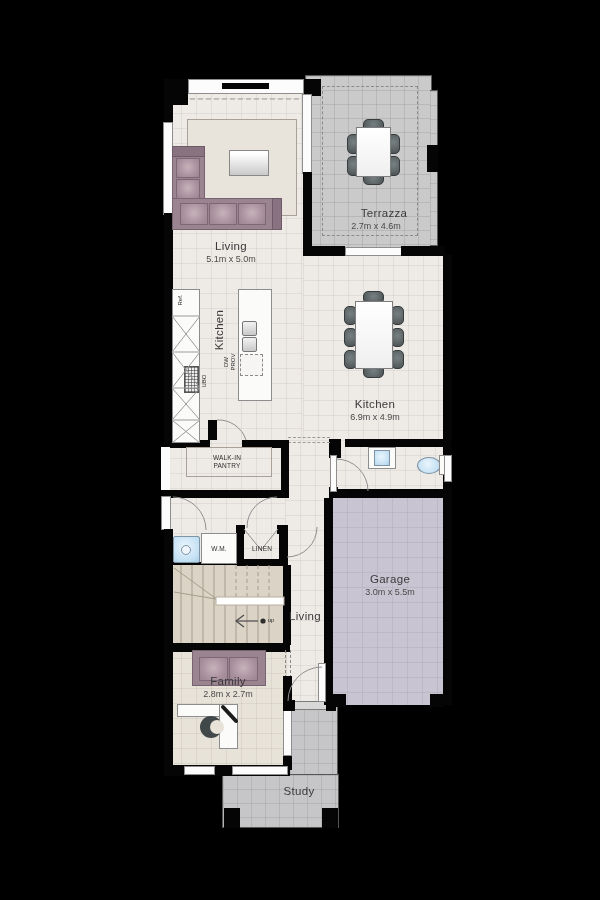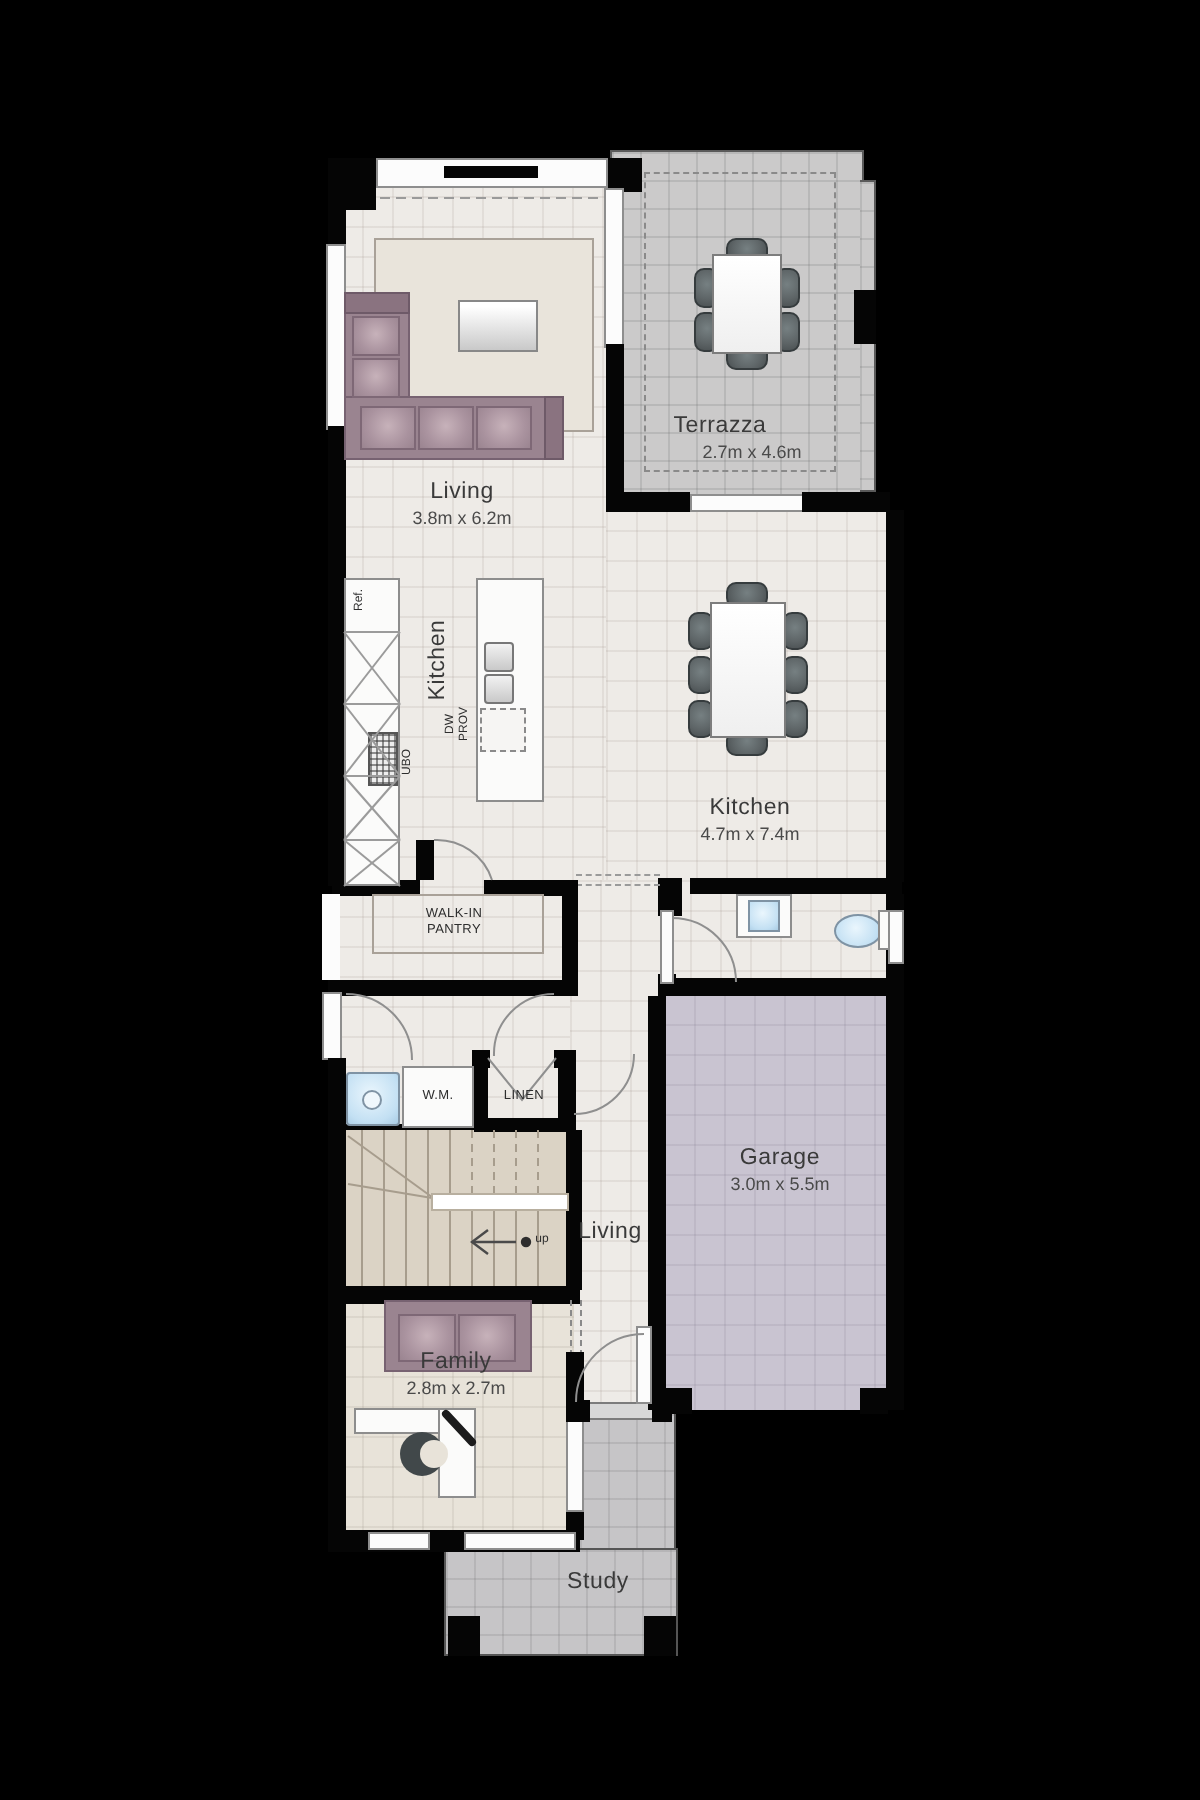--- a/index.html
+++ b/index.html
@@ -267,29 +267,29 @@
     <g stroke="#4a4a4a" stroke-width="1.2" fill="none">
       <line x1="236" y1="621" x2="258" y2="621"></line>
       <polyline points="244,615 236,621 244,627"></polyline>
     </g>
     <circle cx="263" cy="621" r="2.6" fill="#2e2e2e"></circle>
 
     <line x1="223" y1="707" x2="236" y2="721" stroke="#1c1c1c" stroke-width="4" stroke-linecap="round"></line>
   </svg>
 
   <div class="lbl name" style="left:231px;top:246px;">Living</div>
-  <div class="lbl dims" style="left:231px;top:259px;">3.8m x 6.2m</div>
-
-  <div class="lbl name" style="left:360px;top:213px;">Terrazza</div>
+  <div class="lbl dims" style="left:231px;top:259px;">5.1m x 5.0m</div>
+
+  <div class="lbl name" style="left:384px;top:213px;">Terrazza</div>
   <div class="lbl dims" style="left:376px;top:226px;">2.7m x 4.6m</div>
 
   <div class="lbl name rot" style="left:219px;top:330px;">Kitchen</div>
 
   <div class="lbl name" style="left:375px;top:404px;">Kitchen</div>
-  <div class="lbl dims" style="left:375px;top:417px;">4.7m x 7.4m</div>
+  <div class="lbl dims" style="left:375px;top:417px;">6.9m x 4.9m</div>
 
   <div class="lbl tiny" style="left:227px;top:457px;">WALK-IN</div>
   <div class="lbl tiny" style="left:227px;top:465px;">PANTRY</div>
 
   <div class="lbl tiny" style="left:219px;top:548px;">W.M.</div>
   <div class="lbl tiny" style="left:262px;top:548px;">LINEN</div>
 
   <div class="lbl name" style="left:305px;top:616px;">Living</div>
 
   <div class="lbl name" style="left:390px;top:579px;">Garage</div>

